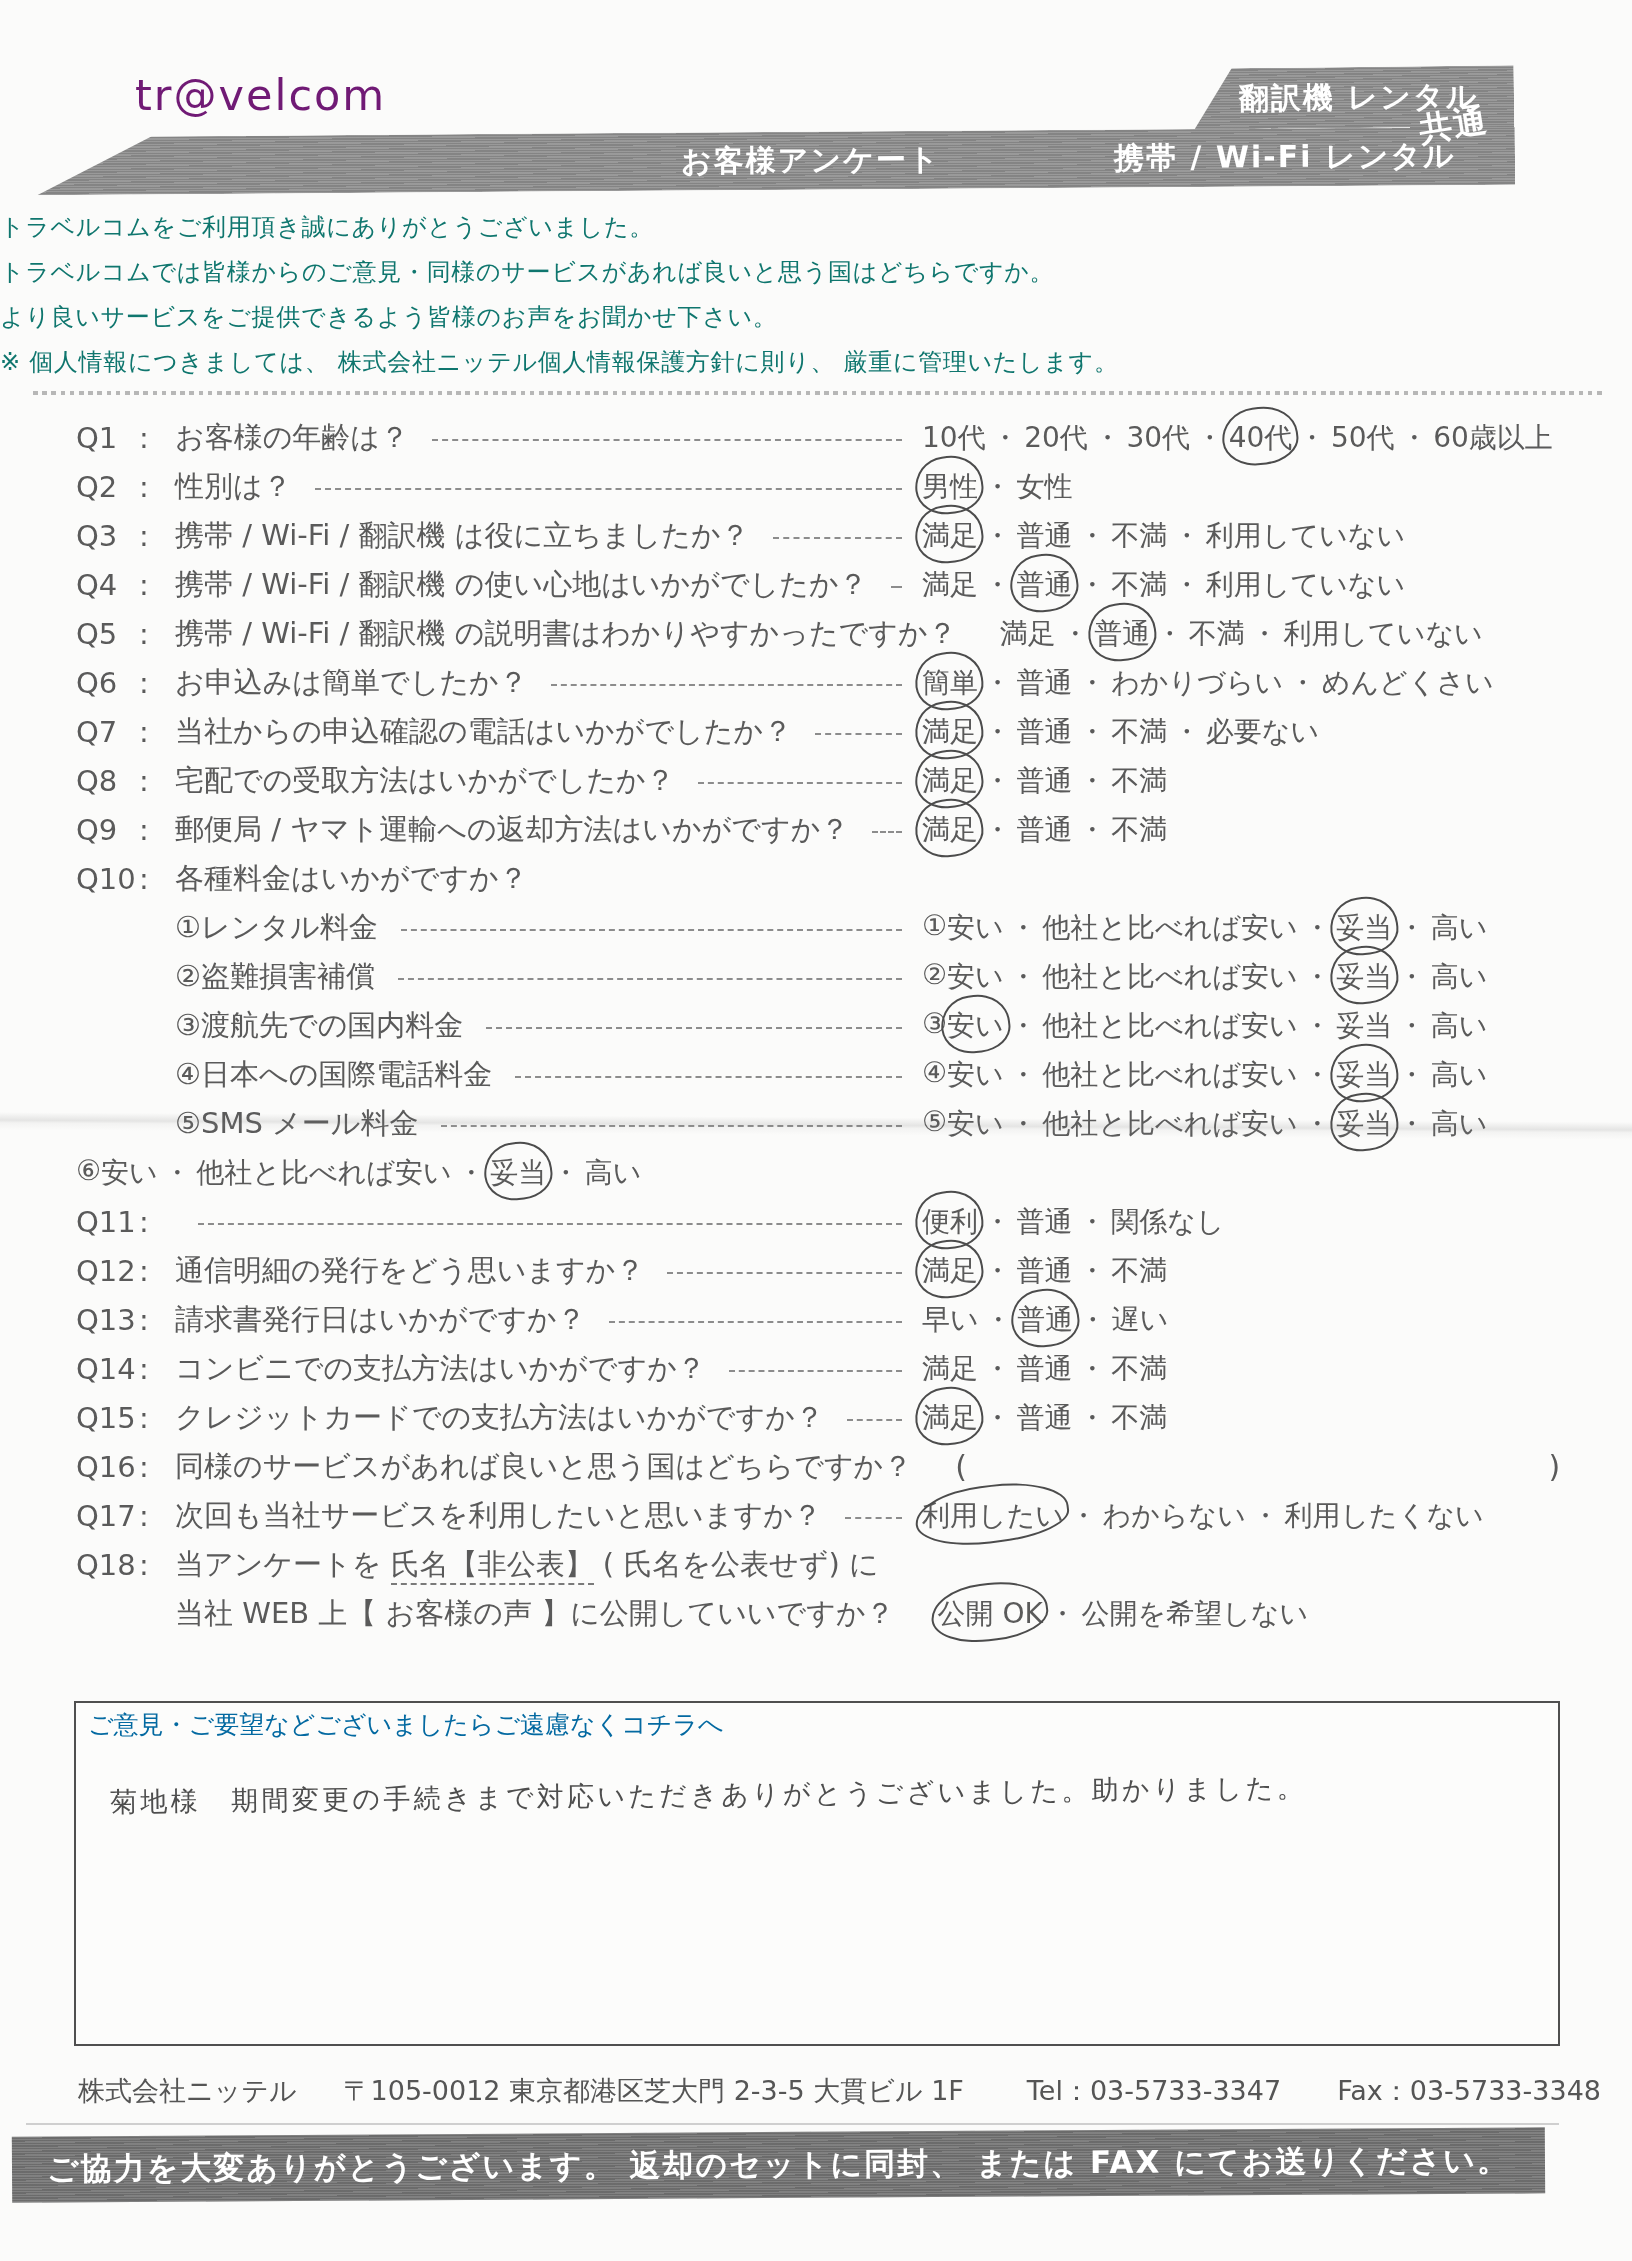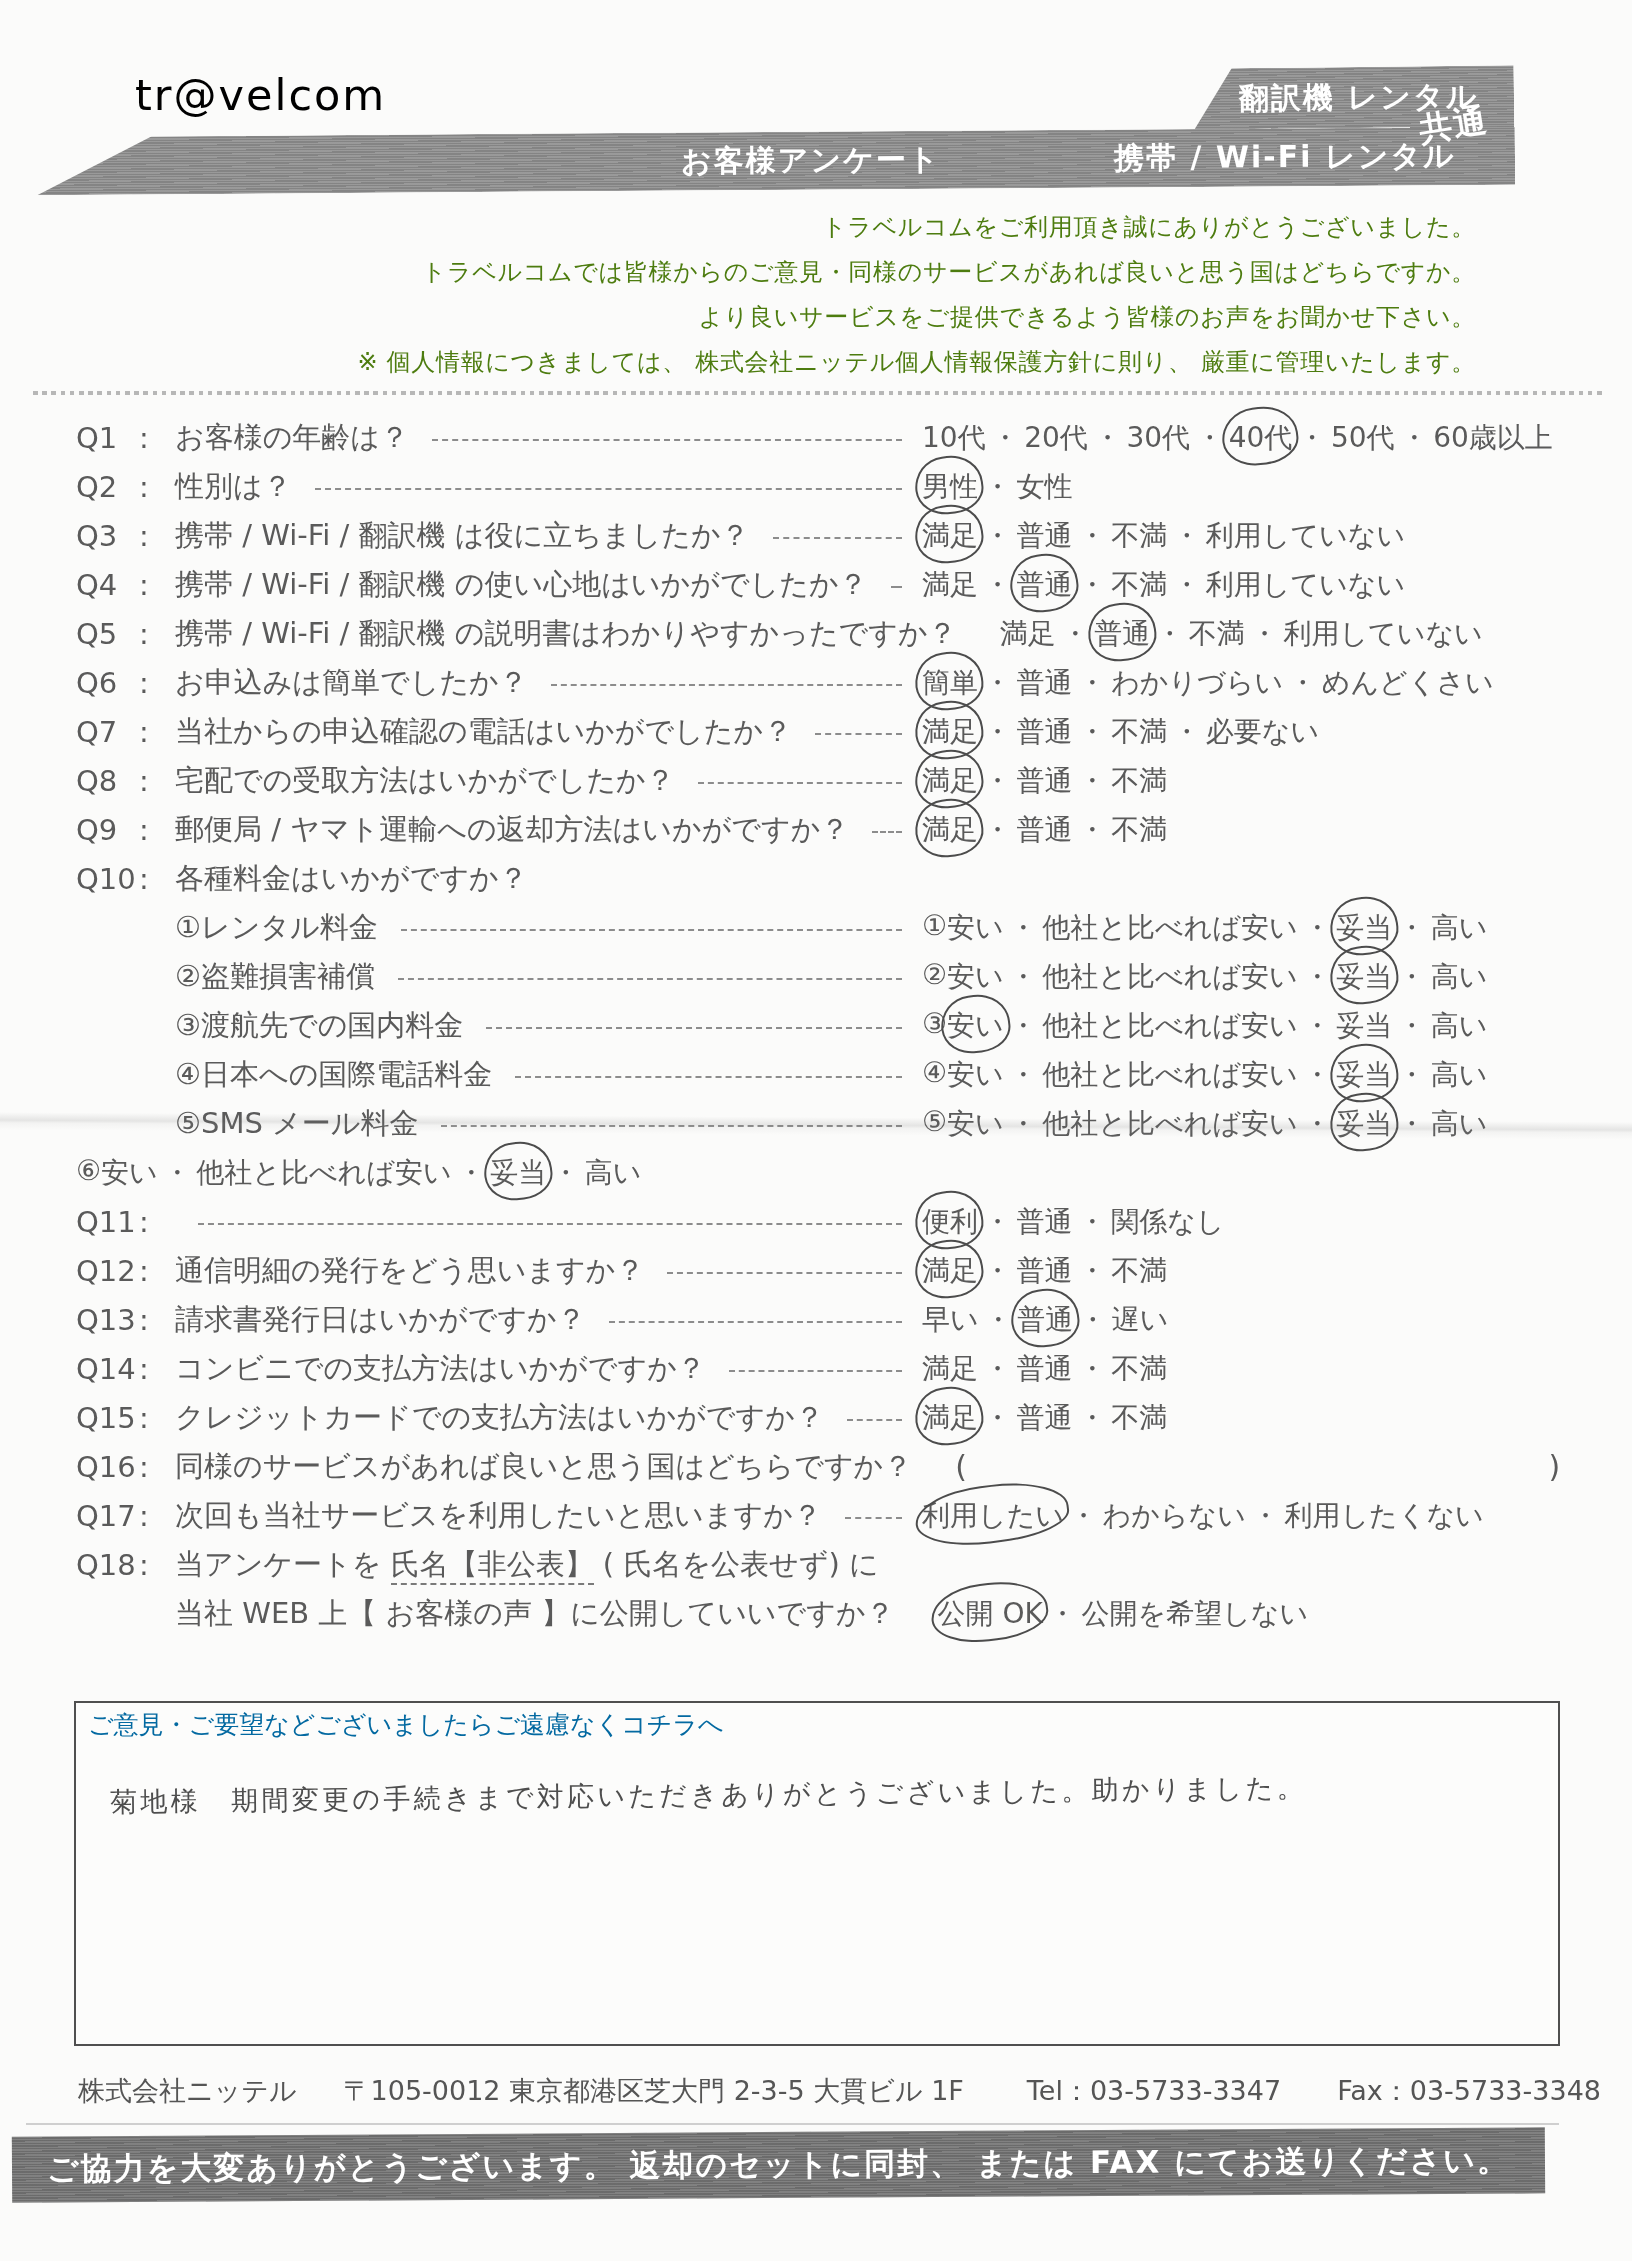--- a/index.html
+++ b/index.html
@@ -2,39 +2,39 @@
 <html style="font-size:10.5px"><head>
 <meta charset="utf-8">
 <style>
   html,body{margin:0;padding:0;background:#e8e8e8;}
   .page{
     position:relative;width:1632px;height:2261px;margin:0 auto;
     background:#fbfbfa;overflow:hidden;
     font-family:"DejaVu Sans","Liberation Sans",sans-serif;color:#595959;
   }
   
-  .logo{position:absolute;left:135px;top:70px;font-size:43px;color:#000000;
+  .logo{position:absolute;left:135px;top:70px;font-size:43px;color:#701a75;
         letter-spacing:2px;font-weight:400;}
   .bar{position:absolute;background-color:#8e8e8e;
        background-image:repeating-linear-gradient(0deg,rgba(255,255,255,.10) 0 1.3px,rgba(0,0,0,.07) 1.3px 2.6px);}
   .bar-main{left:37px;top:132px;width:1478px;height:58px;
             clip-path:polygon(115px 0,100% 0,100% 100%,0 100%);transform:rotate(-0.4deg);}
   .bar-top{left:1194px;top:67px;width:320px;height:61px;
            clip-path:polygon(38px 0,100% 0,100% 100%,0 100%);transform:rotate(-0.6deg);}
   .bar-join{left:1410px;top:99px;width:104px;height:69px;}
   .bar-label{position:absolute;top:50%;transform:translateY(-50%);
              font-size:30px;font-weight:bold;color:#ffffff;letter-spacing:2px;white-space:nowrap;}
   .lbl-title{left:644px;}
   .lbl-keitai{left:1077px;}
   .lbl-top{left:45px;}
   .kyotsu{position:absolute;left:1419px;top:103px;font-size:33px;font-weight:bold;color:#fff;
           transform:rotate(-9deg);letter-spacing:1.3px;white-space:nowrap;}
   
-  .intro{position:absolute;left:0;top:205px;width:1476px;text-align:right;
-         font-size:24px;line-height:45px;color:#4d7c0f;letter-spacing:0.7px;}
+  .intro{position:absolute;left:0;top:205px;width:1476px;text-align:left;
+         font-size:24px;line-height:45px;color:#0f766e;letter-spacing:0.7px;}
   .sep-dotted{position:absolute;left:33px;top:391px;width:1573px;height:4px;
               background:repeating-linear-gradient(90deg,#9a9a9a 0 4.6px,transparent 4.6px 9.2px);opacity:.7;}
   
   .questions{position:absolute;left:76px;top:413px;width:1517px;}
   .row{display:flex;align-items:center;height:49px;font-size:29px;color:#5a5a5a;}
   .lhs{flex:0 0 846px;display:flex;align-items:center;white-space:nowrap;}
   .qid{flex:0 0 63px;}
   .colon{flex:0 0 36px;}
   .leader{flex:1;height:0;border-top:2.6px dashed #8c8c8c;margin:5.3px 20px 0 23px;align-self:center;min-width:0;}
   .rhs{flex:1;display:flex;align-items:flex-start;white-space:nowrap;font-size:28px;}

